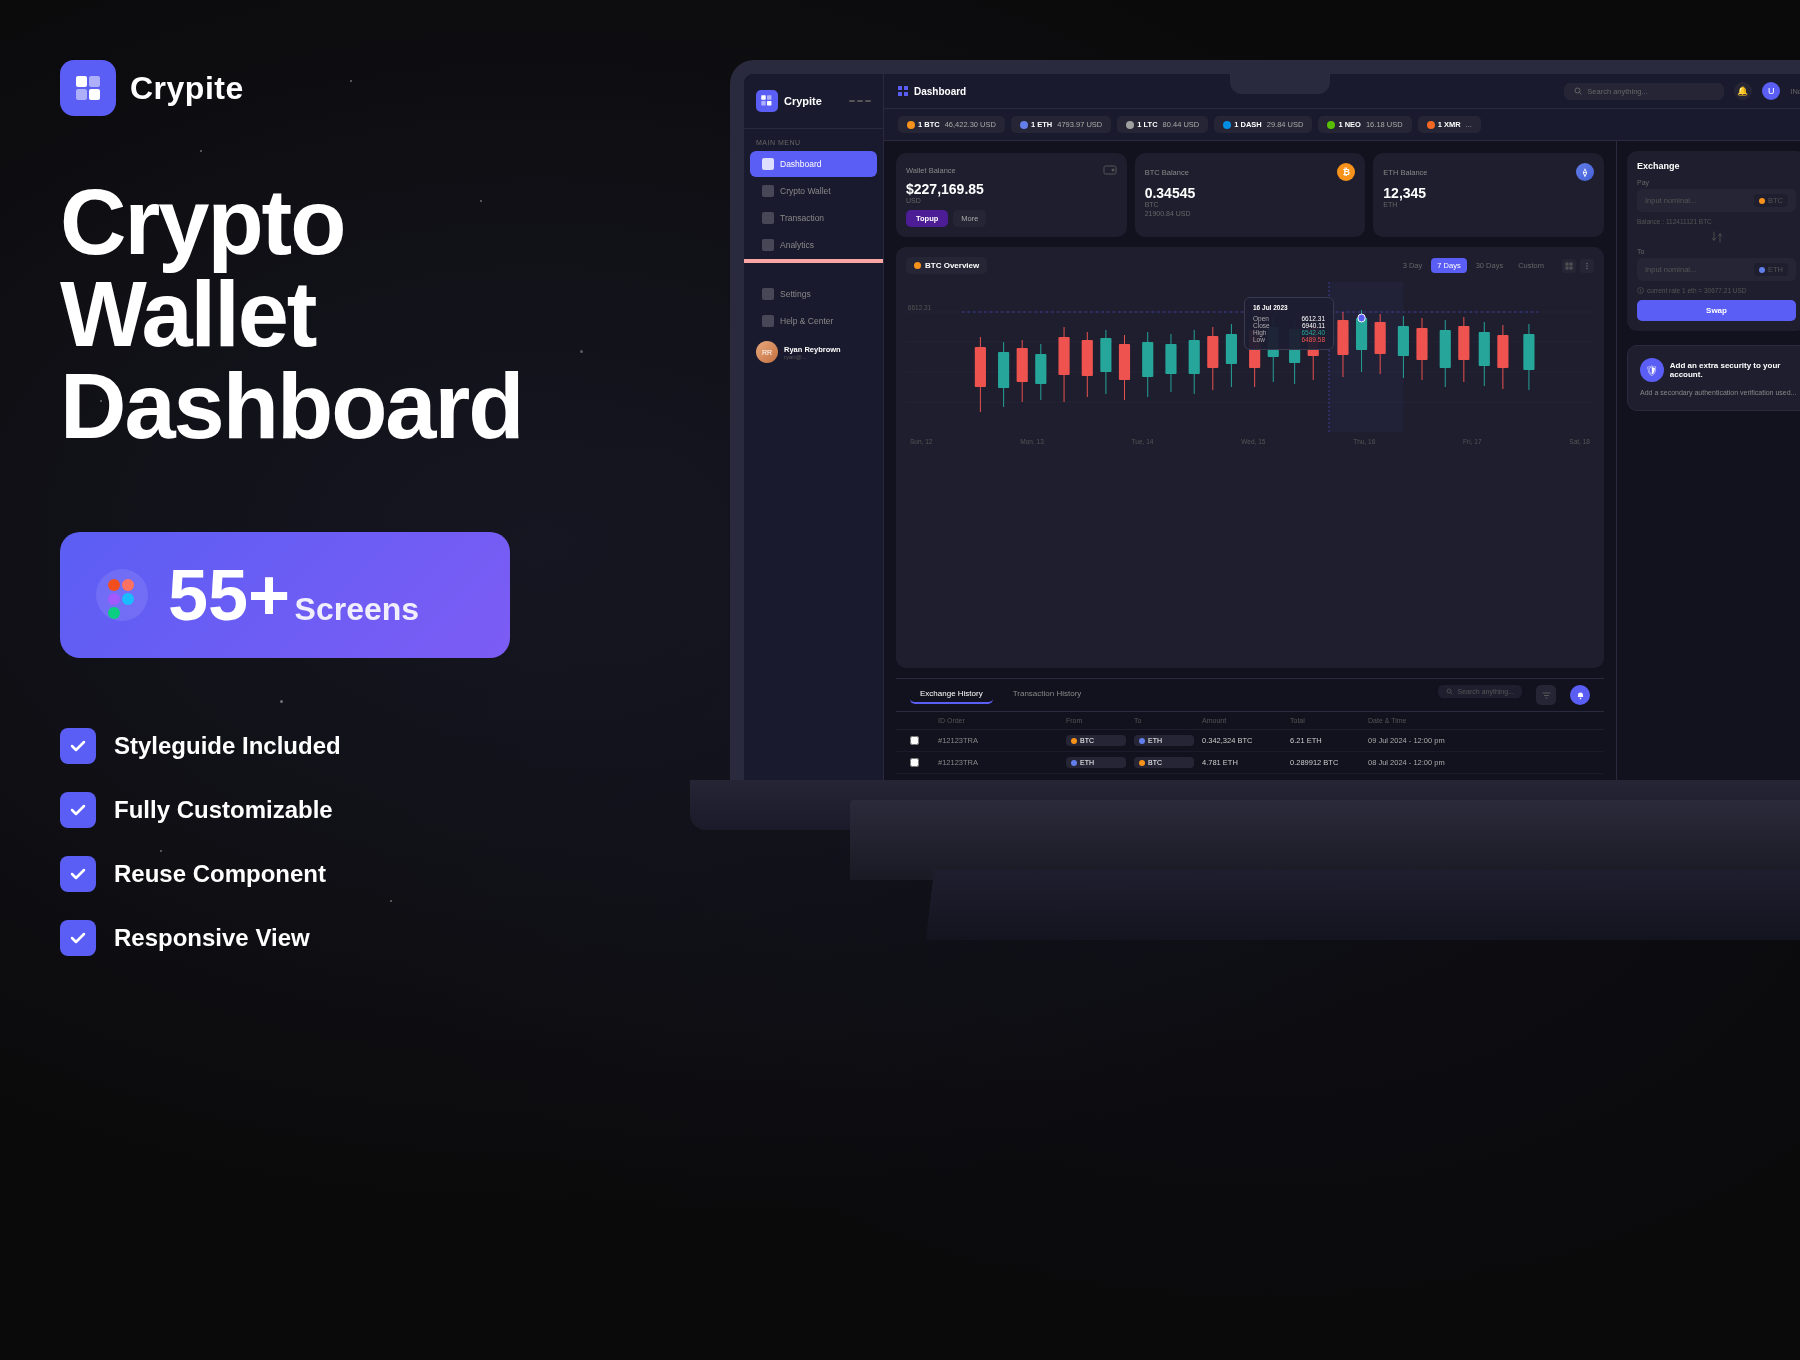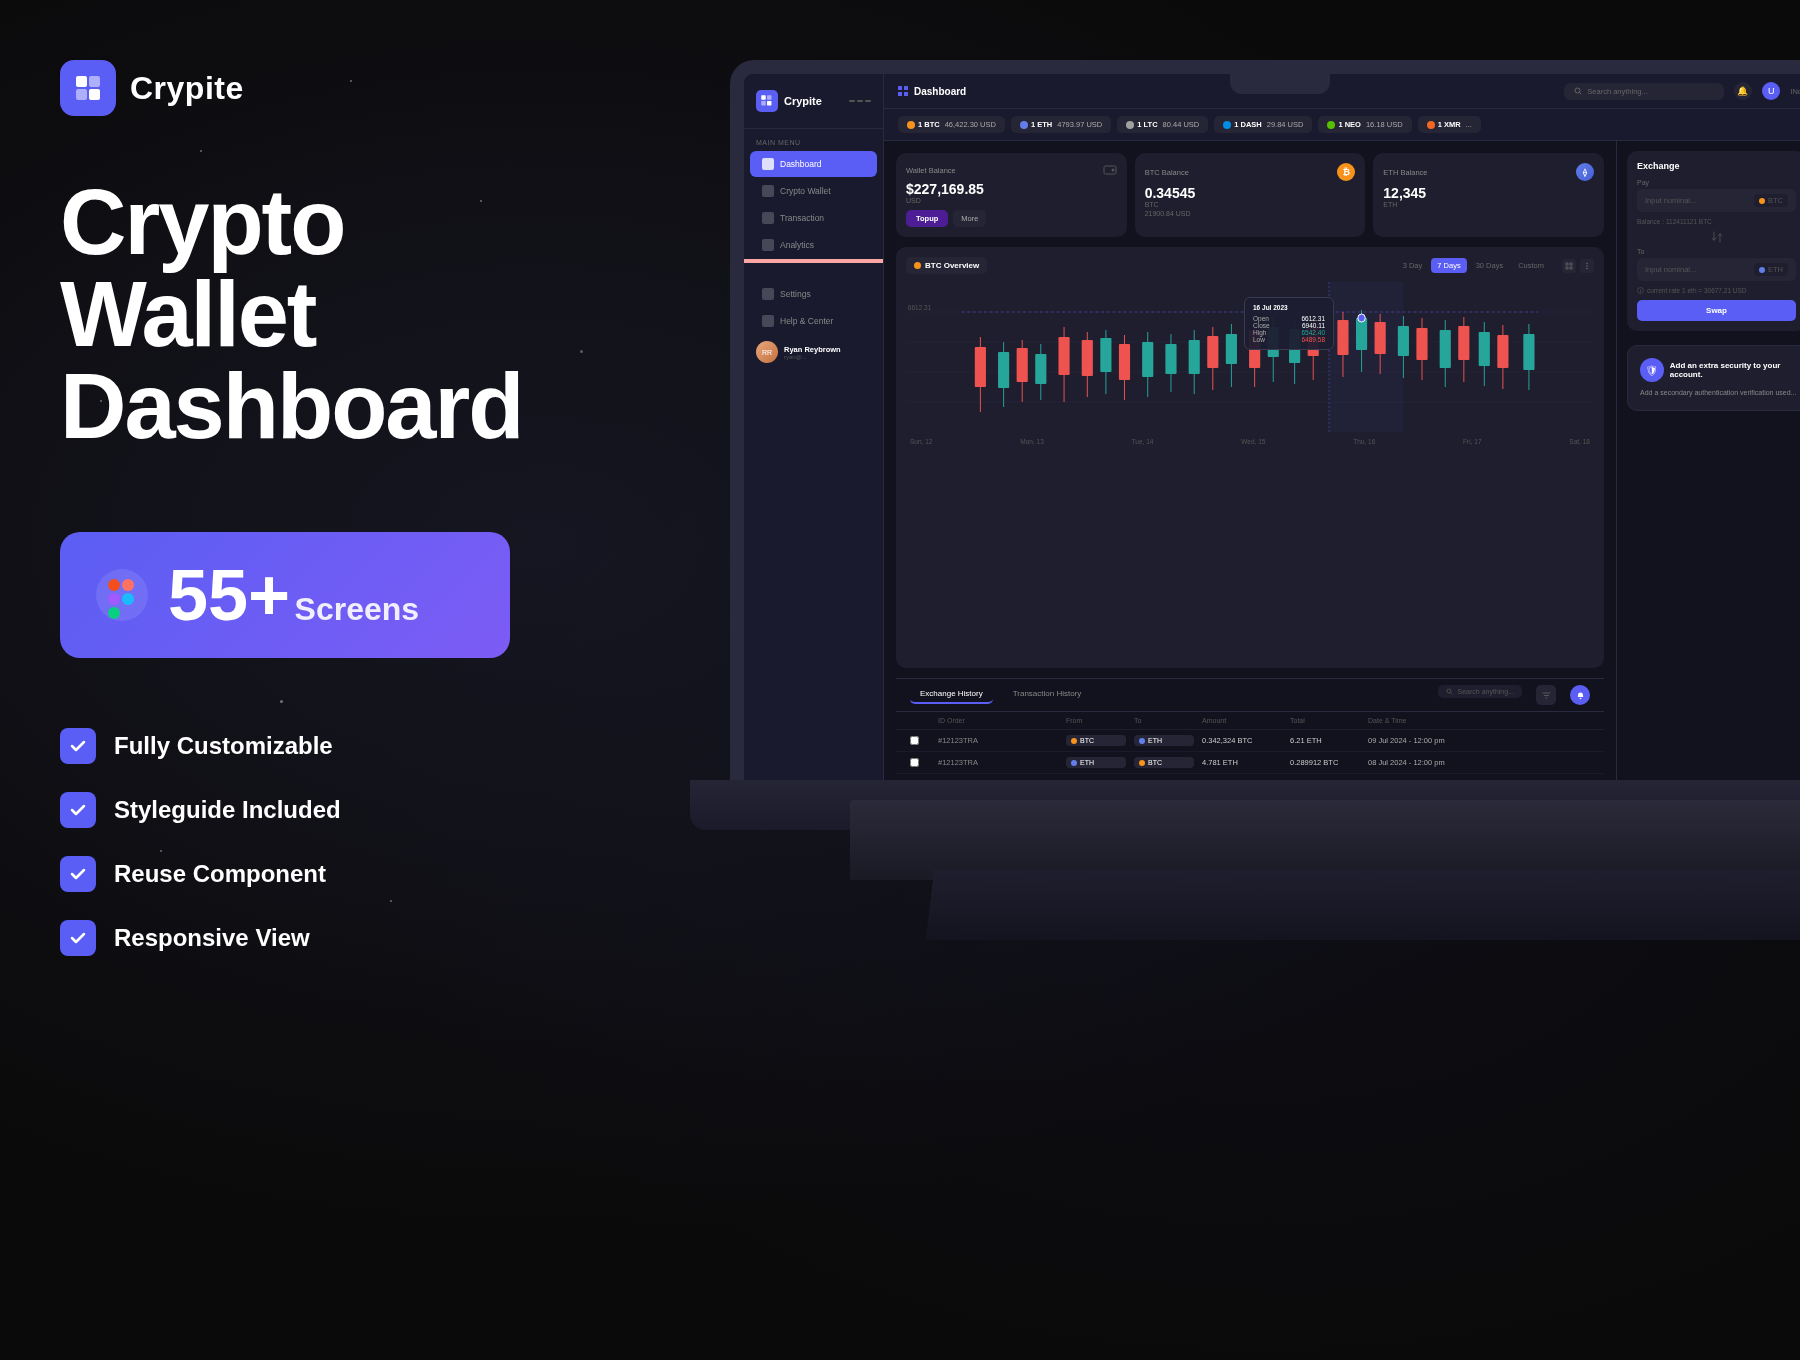--- a/index.html
+++ b/index.html
@@ -816,29 +816,29 @@
     </div>
   </div>
 
   <div class="features-list">
     <div class="feature-item">
       <div class="check-badge">
         <svg width="18" height="18" viewBox="0 0 18 18" fill="none">
           <path d="M3 9L7 13L15 5" stroke="white" stroke-width="2.5" stroke-linecap="round" stroke-linejoin="round"></path>
         </svg>
       </div>
-      <span class="feature-text">Fully Customizable</span>
+      <span class="feature-text">Styleguide Included</span>
     </div>
     <div class="feature-item">
       <div class="check-badge">
         <svg width="18" height="18" viewBox="0 0 18 18" fill="none">
           <path d="M3 9L7 13L15 5" stroke="white" stroke-width="2.5" stroke-linecap="round" stroke-linejoin="round"></path>
         </svg>
       </div>
-      <span class="feature-text">Styleguide Included</span>
+      <span class="feature-text">Fully Customizable</span>
     </div>
     <div class="feature-item">
       <div class="check-badge">
         <svg width="18" height="18" viewBox="0 0 18 18" fill="none">
           <path d="M3 9L7 13L15 5" stroke="white" stroke-width="2.5" stroke-linecap="round" stroke-linejoin="round"></path>
         </svg>
       </div>
       <span class="feature-text">Reuse Component</span>
     </div>
     <div class="feature-item">

